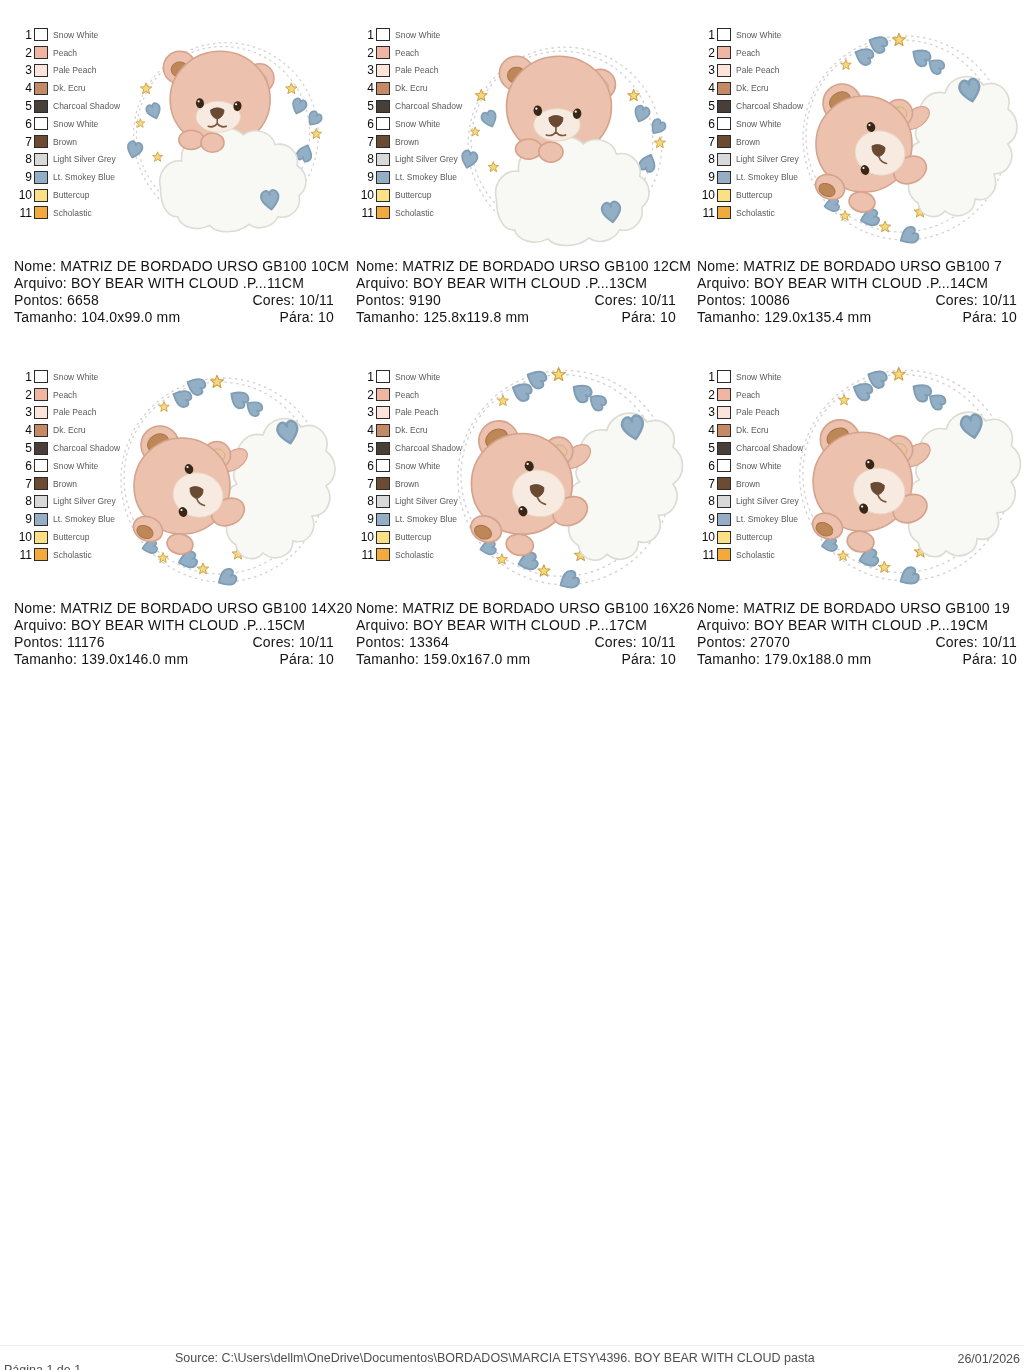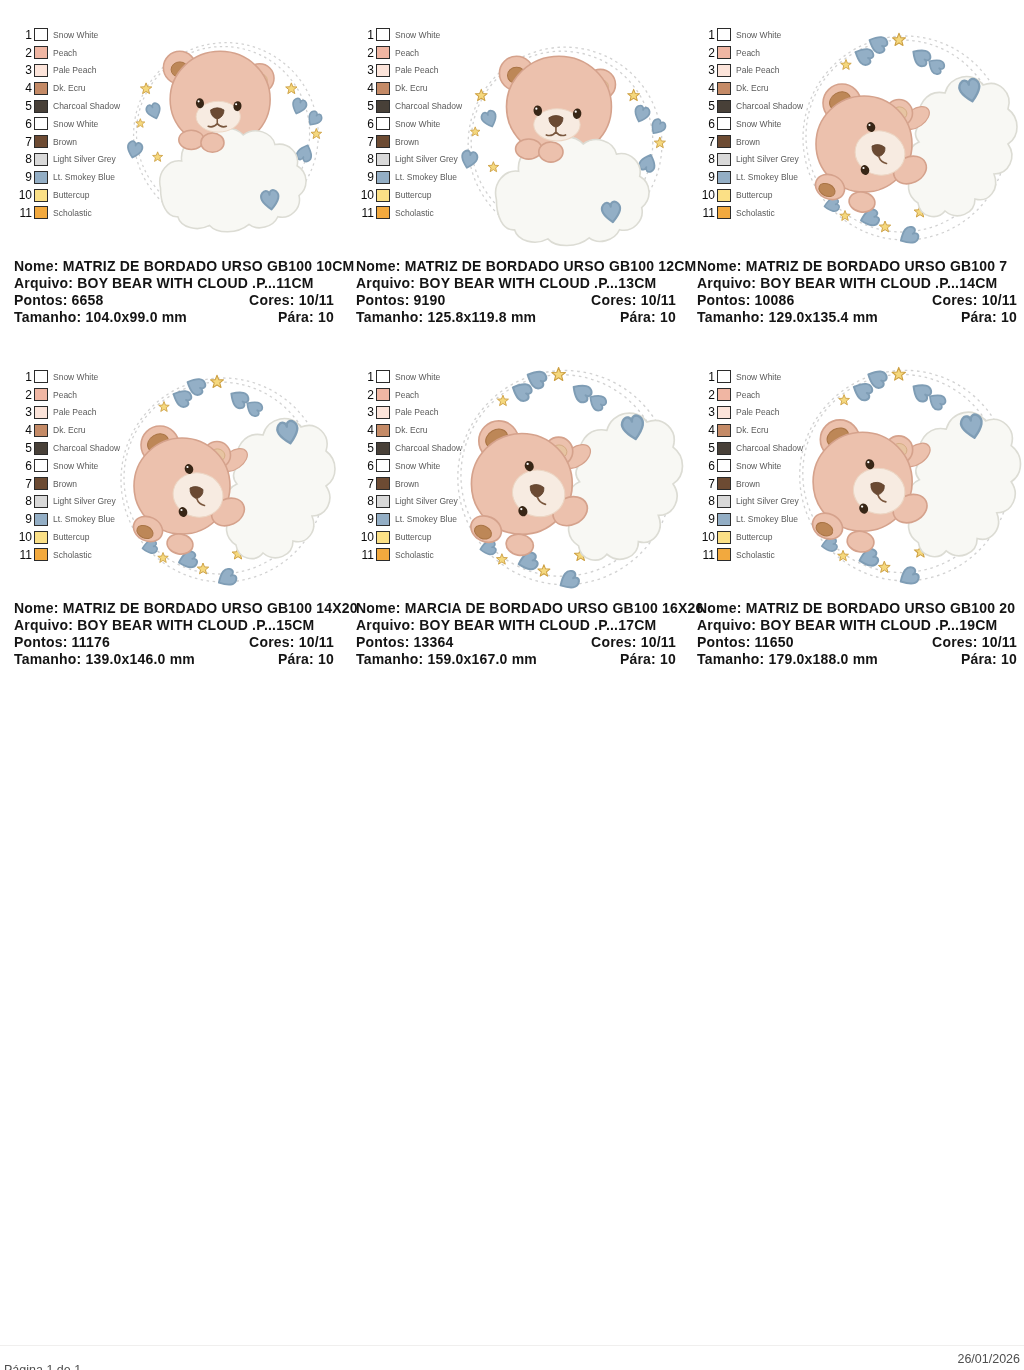--- a/index.html
+++ b/index.html
@@ -27,21 +27,21 @@
   .illus{position:absolute}
   .p1 .illus{left:104px;top:8px;width:212px;height:202px}
   .p2 .illus{left:96px;top:12px;width:222px;height:212px}
   .p3 .illus{left:95px;top:0;width:230px;height:220px}
   .p4 .illus{left:96px;top:0;width:230px;height:220px}
   .p5 .illus{left:90px;top:-8px;width:242px;height:231px}
   .p6 .illus{left:91px;top:-8px;width:238px;height:227px}
   .art{width:100%;height:100%;display:block}
 
   
-  .meta{position:absolute;left:0;top:232px;width:320px;font-weight:bold;
+  .meta{position:absolute;left:0;top:232px;width:320px;font-weight:normal;
         font-size:14px;line-height:17px;color:#141414;letter-spacing:.2px}
   .mline{white-space:nowrap}
   .mrow{display:flex;justify-content:space-between;white-space:nowrap}
 
   
   .frame circle{fill:none;stroke:#d2d2d2;stroke-width:1.3;stroke-dasharray:2.5 3.5}
   .fur{fill:#ecc1ad;stroke:#d5a28c;stroke-width:1.6}
   .furNoStroke{fill:#ecc1ad;stroke:#d5a28c;stroke-width:1.2}
   .innerEarDark{fill:#bd8757;stroke:#a97445;stroke-width:1}
   .innerEarLight{fill:#e7c4a2;stroke:#d3ab82;stroke-width:.8}
@@ -574,21 +574,21 @@
     <span class="lsw" style="background: rgb(242, 169, 62);"></span>
     <span class="lname">Scholastic</span>
   </div>
 </div>
     <div class="illus">
       <svg class="art" viewBox="0 0 230 220">
         <use class="design-ref" href="#designB"></use>
       </svg>
     </div>
     <div class="meta">
-      <div class="mline"><span>Nome:</span> <span>MARCIA DE BORDADO URSO GB100 16X26</span></div>
+      <div class="mline"><span>Nome:</span> <span>MATRIZ DE BORDADO URSO GB100 16X26</span></div>
       <div class="mline"><span>Arquivo:</span> <span>BOY BEAR WITH CLOUD .P...17CM</span></div>
       <div class="mrow">
         <span><span>Pontos:</span> <span>13364</span></span>
         <span><span>Cores:</span> <span>10/11</span></span>
       </div>
       <div class="mrow">
         <span><span>Tamanho:</span> <span>159.0x167.0 mm</span></span>
         <span><span>Pára:</span> <span>10</span></span>
       </div>
     </div>
@@ -661,30 +661,31 @@
     <span class="lsw" style="background: rgb(242, 169, 62);"></span>
     <span class="lname">Scholastic</span>
   </div>
 </div>
     <div class="illus">
       <svg class="art" viewBox="0 0 230 220">
         <use class="design-ref" href="#designB"></use>
       </svg>
     </div>
     <div class="meta">
-      <div class="mline"><span>Nome:</span> <span>MATRIZ DE BORDADO URSO GB100 20</span></div>
+      <div class="mline"><span>Nome:</span> <span>MATRIZ DE BORDADO URSO GB100 19</span></div>
       <div class="mline"><span>Arquivo:</span> <span>BOY BEAR WITH CLOUD .P...19CM</span></div>
       <div class="mrow">
-        <span><span>Pontos:</span> <span>11650</span></span>
+        <span><span>Pontos:</span> <span>27070</span></span>
         <span><span>Cores:</span> <span>10/11</span></span>
       </div>
       <div class="mrow">
         <span><span>Tamanho:</span> <span>179.0x188.0 mm</span></span>
         <span><span>Pára:</span> <span>10</span></span>
       </div>
     </div>
   </section>
 </div>
 
 <div class="footer">
   <span class="f-page">Página 1 de 1</span>
+  <span class="f-src"><span>Source:</span> <span>C:\Users\dellm\OneDrive\Documentos\BORDADOS\MARCIA ETSY\4396. BOY BEAR WITH CLOUD pasta</span></span>
   <span class="f-date">26/01/2026</span>
 </div>
 
 </body></html>

